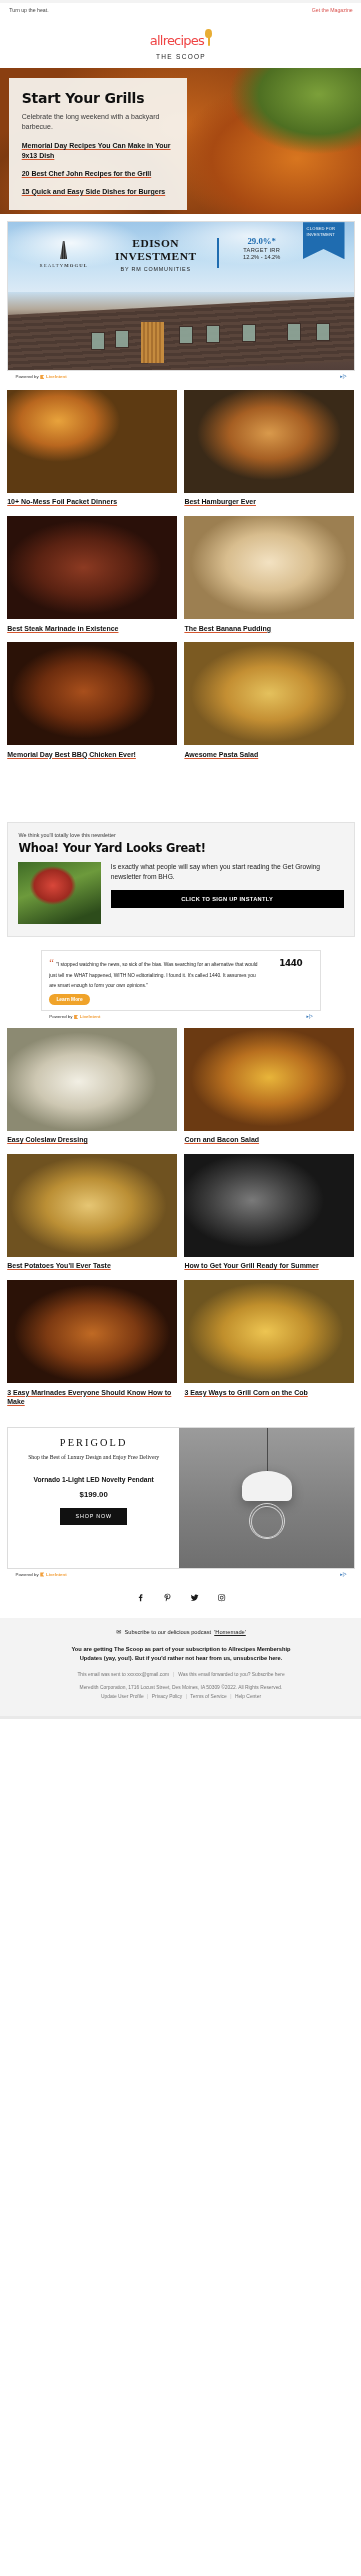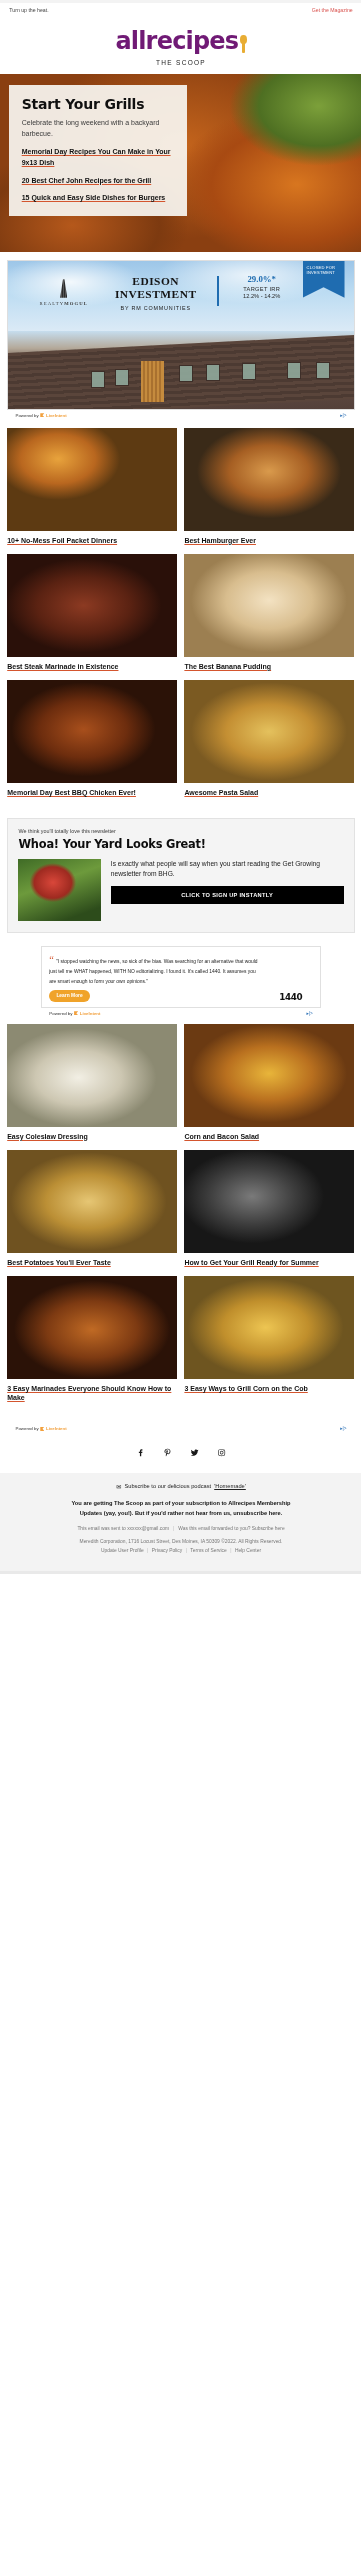--- a/index.html
+++ b/index.html
@@ -24,24 +24,24 @@
     font-size: 5.2px;
   }
   .preheader .ph-left { color: #444; }
   .preheader .ph-right { color: #d9534f; }
 
   
   .logo-band { text-align: center; padding: 11.4px 0 3.1px; background:#fff; }
   .logo-row { display:inline-flex; align-items:flex-end; justify-content:center; }
   .logo-word {
     font-family: "DejaVu Sans", sans-serif;
-    font-weight: 700;
-    font-size: 24px;
+    font-weight: 400;
+    font-size: 13px;
     letter-spacing: -0.8px;
-    color: #701a75;
+    color: #ef4444;
     line-height: 1;
   }
   .logo-spoon { width: 6.7px; height: 17.6px; position: relative; margin-left: 1.6px; }
   .logo-spoon .bowl {
     position:absolute; top:0; left:0; width:6.7px; height:8.8px;
     background:#e8ad34; border-radius:50% 50% 45% 45%;
   }
   .logo-spoon .handle {
     position:absolute; top:7.2px; left:2.1px; width:2.6px; height:10.3px;
     background:#e8ad34; border-radius:0 0 1px 1px;
@@ -50,21 +50,21 @@
     text-align:center;
     font-size: 6.5px;
     letter-spacing: 1.3px;
     color: #222;
     padding: 3.1px 0 8.3px;
   }
 
   
   .hero {
     position: relative;
-    height: 178px;
+    height: 146px;
     overflow: hidden;
     background:
       radial-gradient(ellipse 124px 83px at 88% 18%, #7ca03a 0%, #4e6f22 48%, rgba(78,111,34,0) 72%),
       radial-gradient(ellipse 155px 103px at 82% 62%, #d8761f 0%, #a84a12 55%, rgba(168,74,18,0) 78%),
       radial-gradient(ellipse 145px 93px at 20% 85%, #b5581b 0%, #7d3a10 60%, rgba(125,58,16,0) 80%),
       radial-gradient(ellipse 207px 134px at 50% 40%, #c4641c 0%, #8a3f11 70%),
       linear-gradient(160deg,#6e3310 0%, #a9561c 35%, #c97a25 60%, #8c4513 100%);
   }
   .hero-card {
     position:absolute;
@@ -212,20 +212,21 @@
   .ph-pot    { background: radial-gradient(ellipse 78px 49px at 48% 50%,#e6c674,#bb8f35 55%,#6f5220 100%), linear-gradient(140deg,#7a5c24,#edd68c 42%,#96722c); }
   .ph-grill  { background: radial-gradient(ellipse 72px 47px at 40% 45%,#7a7a7a,#3d3d3d 60%,#171717 100%), linear-gradient(130deg,#1d1d1d,#5c5c5c 40%,#9b2d1d 75%,#211b18); }
   .ph-mar    { background: radial-gradient(ellipse 78px 49px at 50% 52%,#c06a24,#7d3a12 58%,#2b1207 100%), linear-gradient(140deg,#2c1308,#a3511c 45%,#33180b); }
   .ph-cob    { background: radial-gradient(ellipse 78px 49px at 48% 50%,#edc552,#c08f2c 55%,#6e5520 100%), linear-gradient(150deg,#8a7a4c,#f1e0a6 40%,#9aa06a); }
 
   
   .promo-outer { padding: 11.4px 7.2px 0 7.2px; }
   .promo {
     border:0.5px solid #e2e2e2; background:#f4f4f4;
     padding: 9.3px 10.3px 11.4px 10.3px;
+    margin-top: 42px;
   }
   .promo .eyebrow { font-size: 5.4px; color:#3a3a3a; margin-bottom: 3.1px; }
   .promo h2 {
     font-family:"DejaVu Sans", sans-serif;
     font-size: 11.4px; font-weight:700; color:#0d0d0d; letter-spacing:-0.2px;
     margin-bottom: 7.2px;
   }
   .promo-body { display:flex; gap: 9.3px; align-items:flex-start; }
   .promo-img {
     width: 83px; height: 62px; flex:0 0 83px;
@@ -250,21 +251,21 @@
     display:flex; gap:6.2px;
   }
   .quote-ad .qleft { flex:1; }
   .quote-ad .qmark { color:#d4552e; font-size: 10.3px; line-height:1; font-family:"Liberation Serif",serif; }
   .quote-ad .qtext { font-size: 4.9px; line-height:1.45; color:#222; }
   .quote-ad .qbtn {
     display:inline-block; margin-top: 5.2px; background:#f0a32a; color:#fff;
     font-size: 4.9px; font-weight:700; padding: 3.1px 7.2px; border-radius: 6.2px;
     text-decoration:none;
   }
-  .quote-ad .qright { width: 44px; flex:0 0 44px; display:flex; align-items:flex-end; justify-content:center; }
+  .quote-ad .qright { width: 44px; flex:0 0 44px; display:flex; align-items:flex-start; justify-content:center; }
   .qlogo { font-family:"DejaVu Sans",sans-serif; font-weight:700; font-size: 8.8px; color:#111; letter-spacing:-0.3px; }
 
   
   .peri-outer { padding: 11.4px 7.2px 0 7.2px; }
   .peri { border:0.5px solid #dcdcdc; display:flex; }
   .peri-left {
     width: 171px; flex:0 0 171px; background:#fff;
     padding: 9.3px 8.3px; text-align:center;
   }
   .peri-brand {
@@ -500,20 +501,35 @@
         <a class="cap" href="#">3 Easy Marinades Everyone Should Know How to Make</a>
       </div>
       <div class="card">
         <div class="thumb ph-cob"></div>
         <a class="cap" href="#">3 Easy Ways to Grill Corn on the Cob</a>
       </div>
     </div>
   </div>
 
   <div class="peri-outer">
+    <div class="peri">
+      <div class="peri-left">
+        <div class="peri-brand">PERIGOLD</div>
+        <div class="peri-tag">Shop the Best of Luxury Design and Enjoy Free Delivery</div>
+        <div class="peri-prod">Vornado 1-Light LED Novelty Pendant</div>
+        <div class="peri-price">$199.00</div>
+        <a class="peri-btn" href="#">SHOP NOW</a>
+      </div>
+      <div class="peri-right">
+        <div class="lamp-cord"></div>
+        <div class="lamp-shade"></div>
+        <div class="lamp-ring"></div>
+        <div class="lamp-ring2"></div>
+      </div>
+    </div>
     <div class="powered">
       <span class="pb">
         <span>Powered by</span>
         <span class="li-mark"></span>
         <span class="li-name">LiveIntent</span>
       </span>
       <span class="adchoice">▸|&gt;</span>
     </div>
   </div>
 

